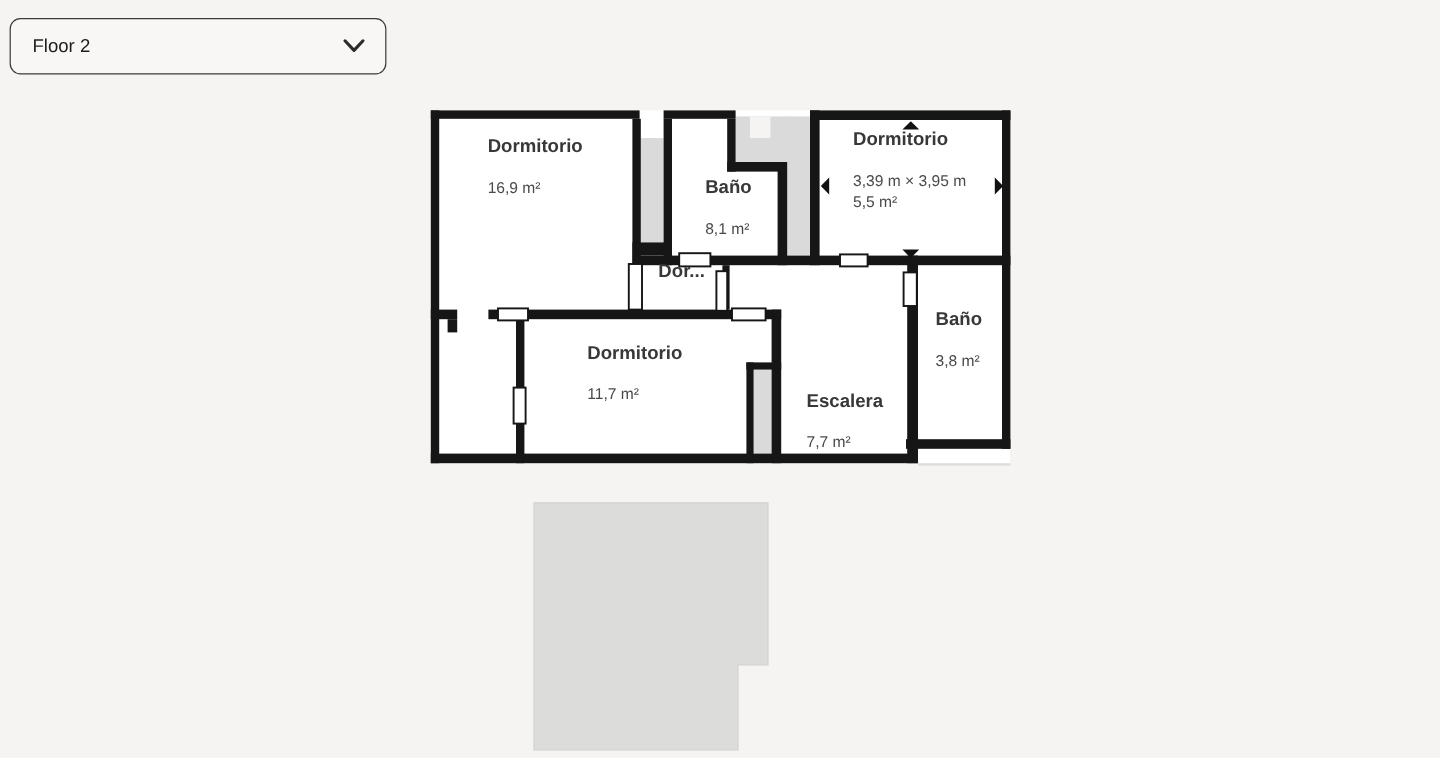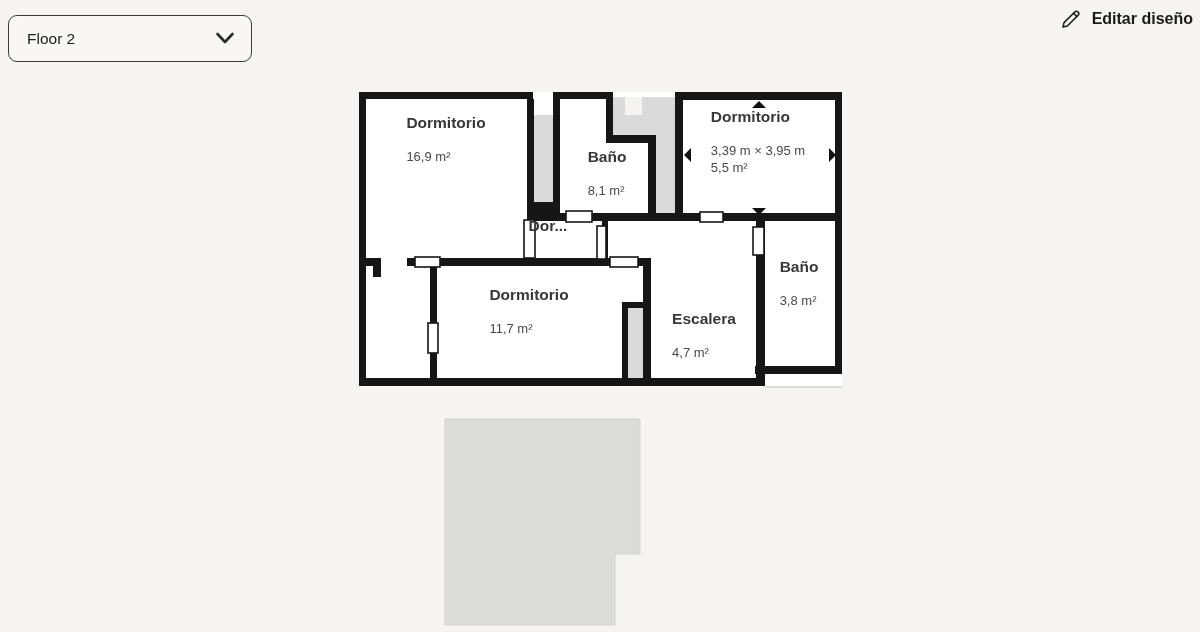--- a/index.html
+++ b/index.html
@@ -6,21 +6,21 @@
   body {
     width:1200px; height:632px; position:relative; overflow:hidden;
     background:#f5f4f2;
     font-family:"Liberation Sans","DejaVu Sans",sans-serif;
   }
   .stage { position:absolute; inset:0; }
   svg.plan-canvas { position:absolute; left:0; top:0; display:block; }
 
   
   .floor-selector {
-    position:absolute; left:8px; top:15px; width:244px; height:47px;
+    position:absolute; left:8px; top:15px; width:314px; height:47px;
     box-sizing:border-box; border:1.6px solid #3a3a3a; border-radius:9px;
     background:#f8f7f5; display:flex; align-items:center;
     justify-content:space-between; padding:0 16px 0 18px; cursor:pointer;
   }
   .floor-selector .value { font-size:15.5px; color:#1d1d1d; }
   .edit-button {
     position:absolute; right:5px; top:4px; display:flex; align-items:center;
     gap:10px; background:none; border:none; padding:4px 2px; cursor:pointer;
     font-family:inherit; font-weight:700; font-size:16px; color:#1a1a1a;
   }
@@ -122,49 +122,40 @@
     <span>Baño</span>
     <span class="sub">8,1 m²</span>
   </div>
 
   <div class="room-label" style="left:758px; top:142px;">
     <span>Dormitorio</span>
     <span class="sub">3,39 m × 3,95 m</span>
     <span class="sub">5,5 m²</span>
   </div>
 
-  <div class="room-label" style="left:548px; top:226px;">
+  <div class="room-label" style="left:568px; top:226px;">
     <span>Dor...</span>
   </div>
 
   <div class="room-label" style="left:529px; top:311px;">
     <span>Dormitorio</span>
     <span class="sub">11,7 m²</span>
   </div>
 
-  <div class="room-label" style="left:704px; top:335px;">
+  <div class="room-label" style="left:704px; top:351px;">
     <span>Escalera</span>
-    <span class="sub">4,7 m²</span>
+    <span class="sub">7,7 m²</span>
   </div>
 
   <div class="room-label" style="left:799px; top:283px;">
     <span>Baño</span>
     <span class="sub">3,8 m²</span>
   </div>
 
   <div class="floor-selector">
     <span class="value">Floor 2</span>
     <svg width="20" height="13" viewBox="0 0 20 13">
       <path d="M2.5 2 L10 10 L17.5 2" fill="none" stroke="#2b2b2b" stroke-width="2.6" stroke-linecap="round" stroke-linejoin="round"></path>
     </svg>
   </div>
 
-  <button class="edit-button">
-    <svg width="22" height="22" viewBox="0 0 24 24">
-      <g fill="none" stroke="#1b1b1b" stroke-width="1.7" stroke-linejoin="round" stroke-linecap="round">
-        <path d="M3.2 20.8 L4.4 16 L16.4 4.1 a2.1 2.1 0 0 1 3 0 l0.6 0.6 a2.1 2.1 0 0 1 0 3 L8 19.6 Z"></path>
-        <path d="M14.7 5.8 L18.3 9.4"></path>
-      </g>
-    </svg>
-    <span>Editar diseño</span>
-  </button>
 
 </div>
 
 </body></html>

